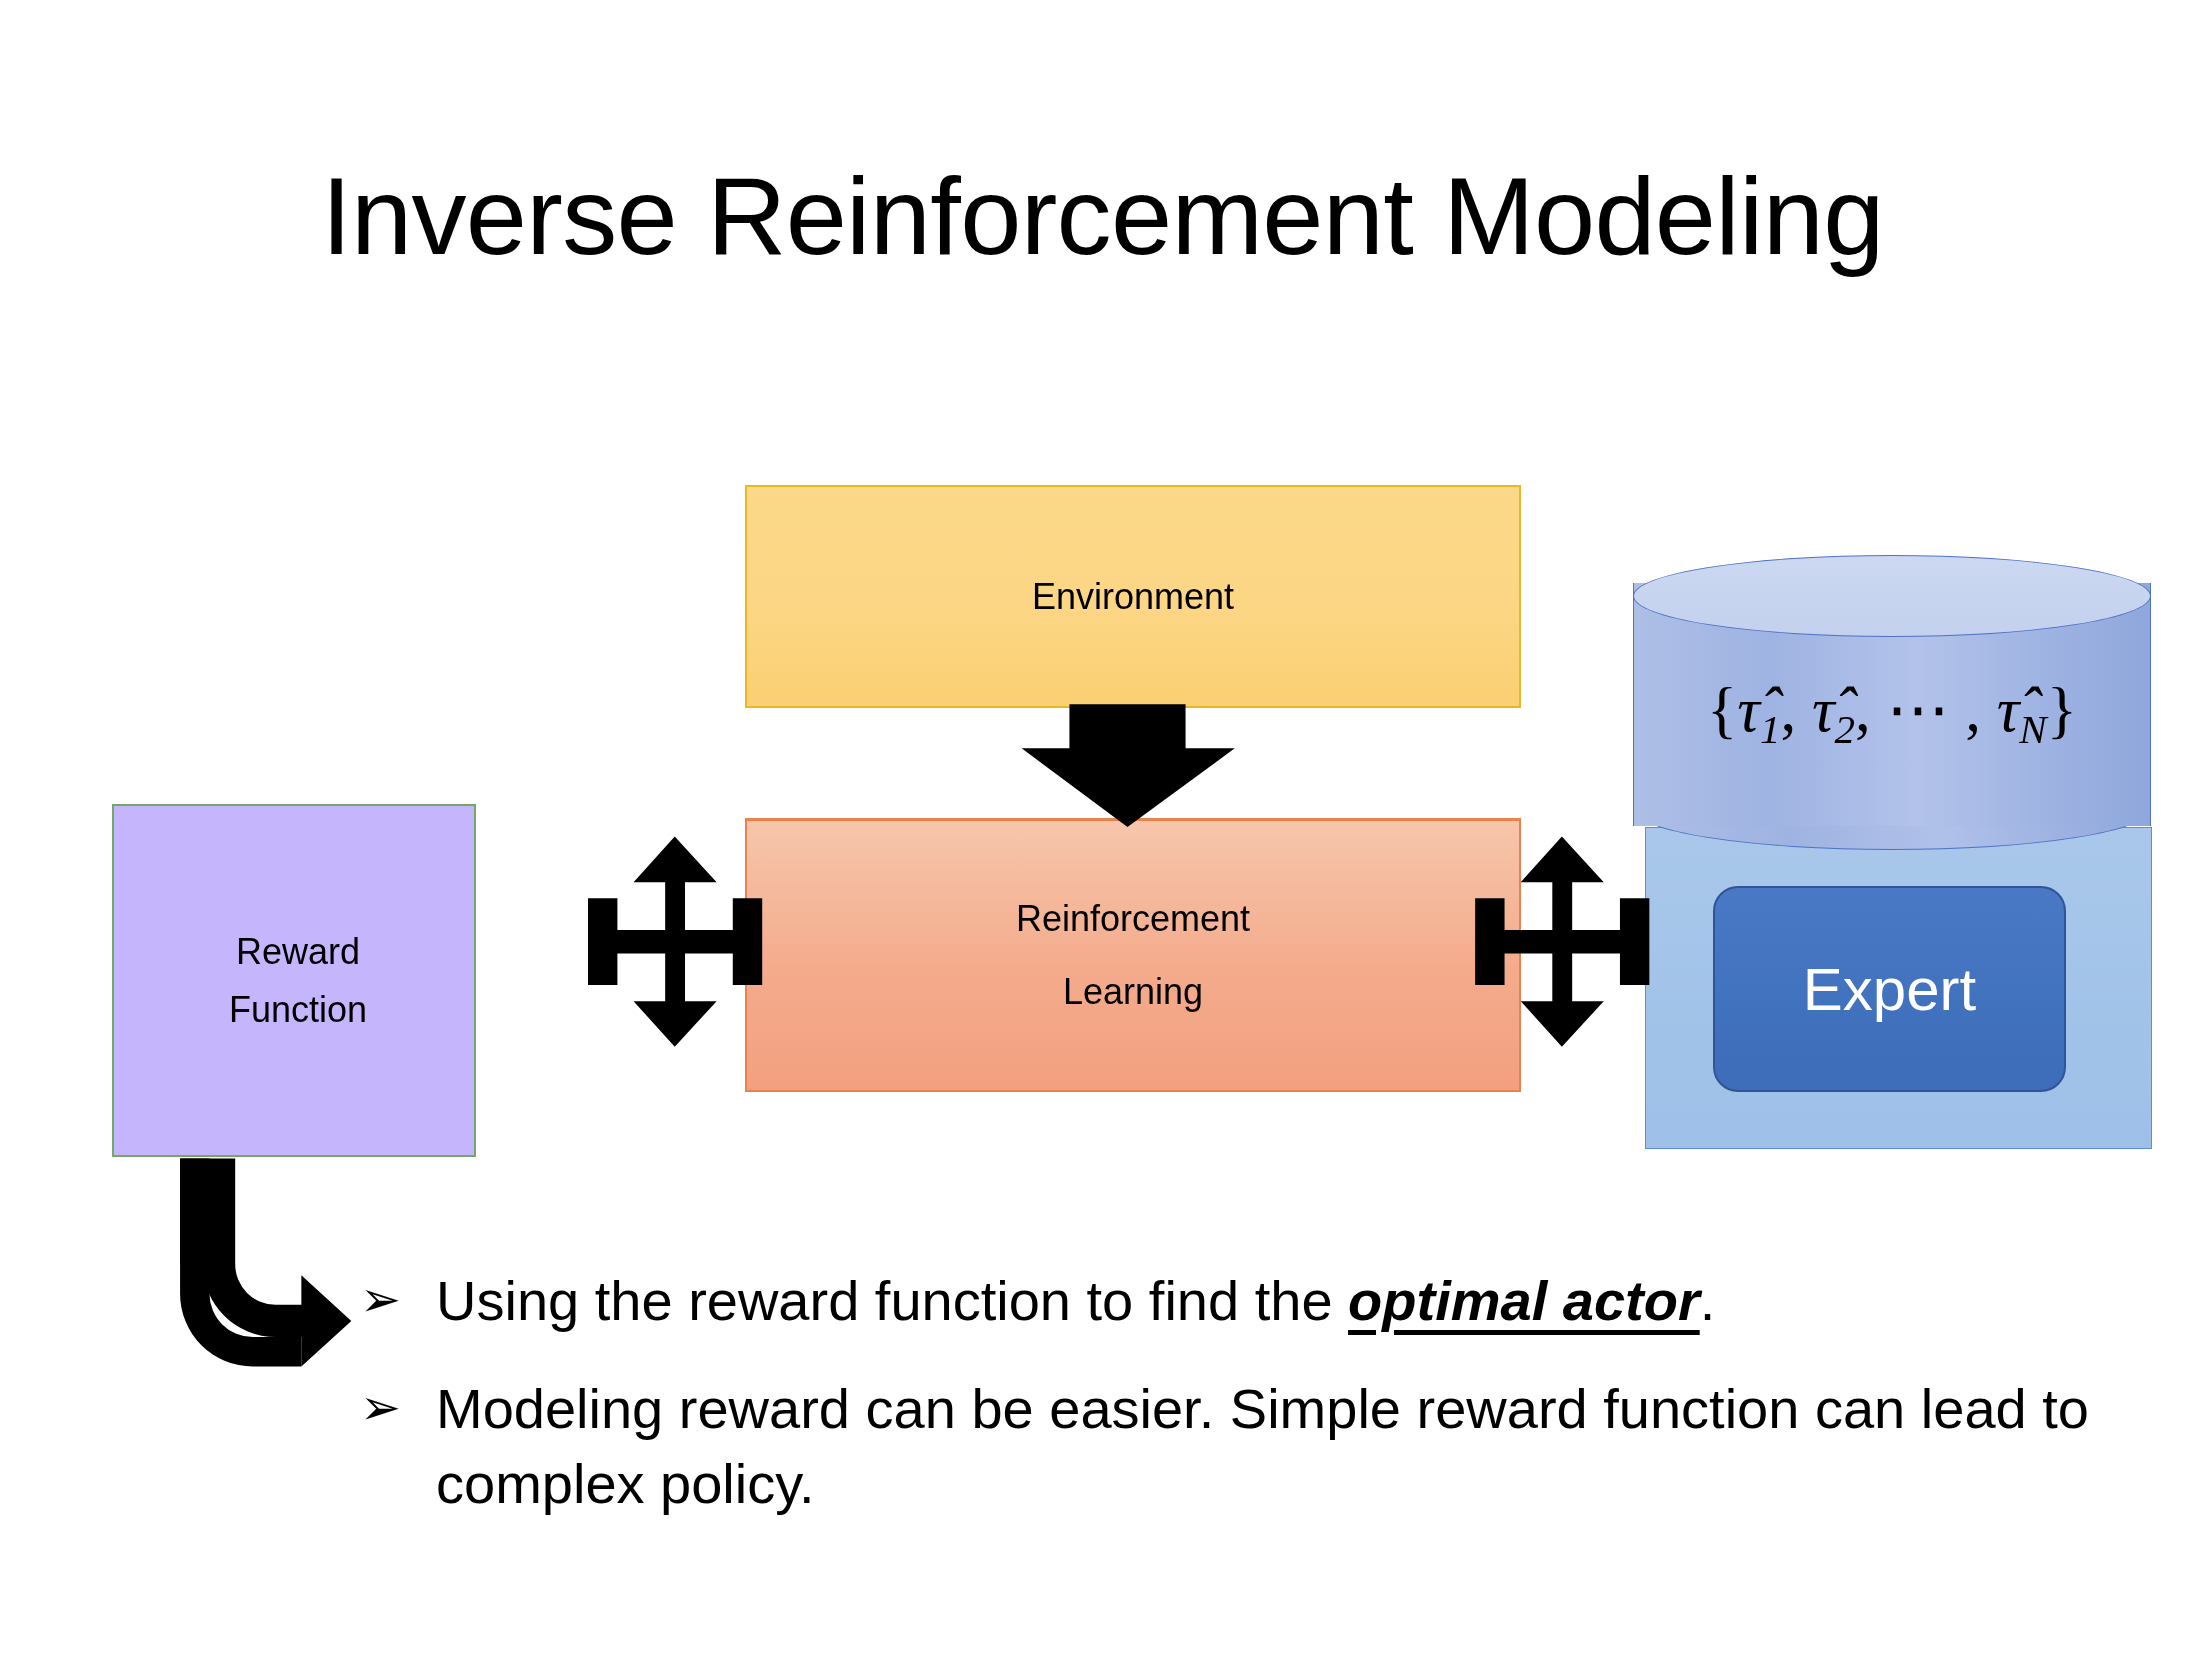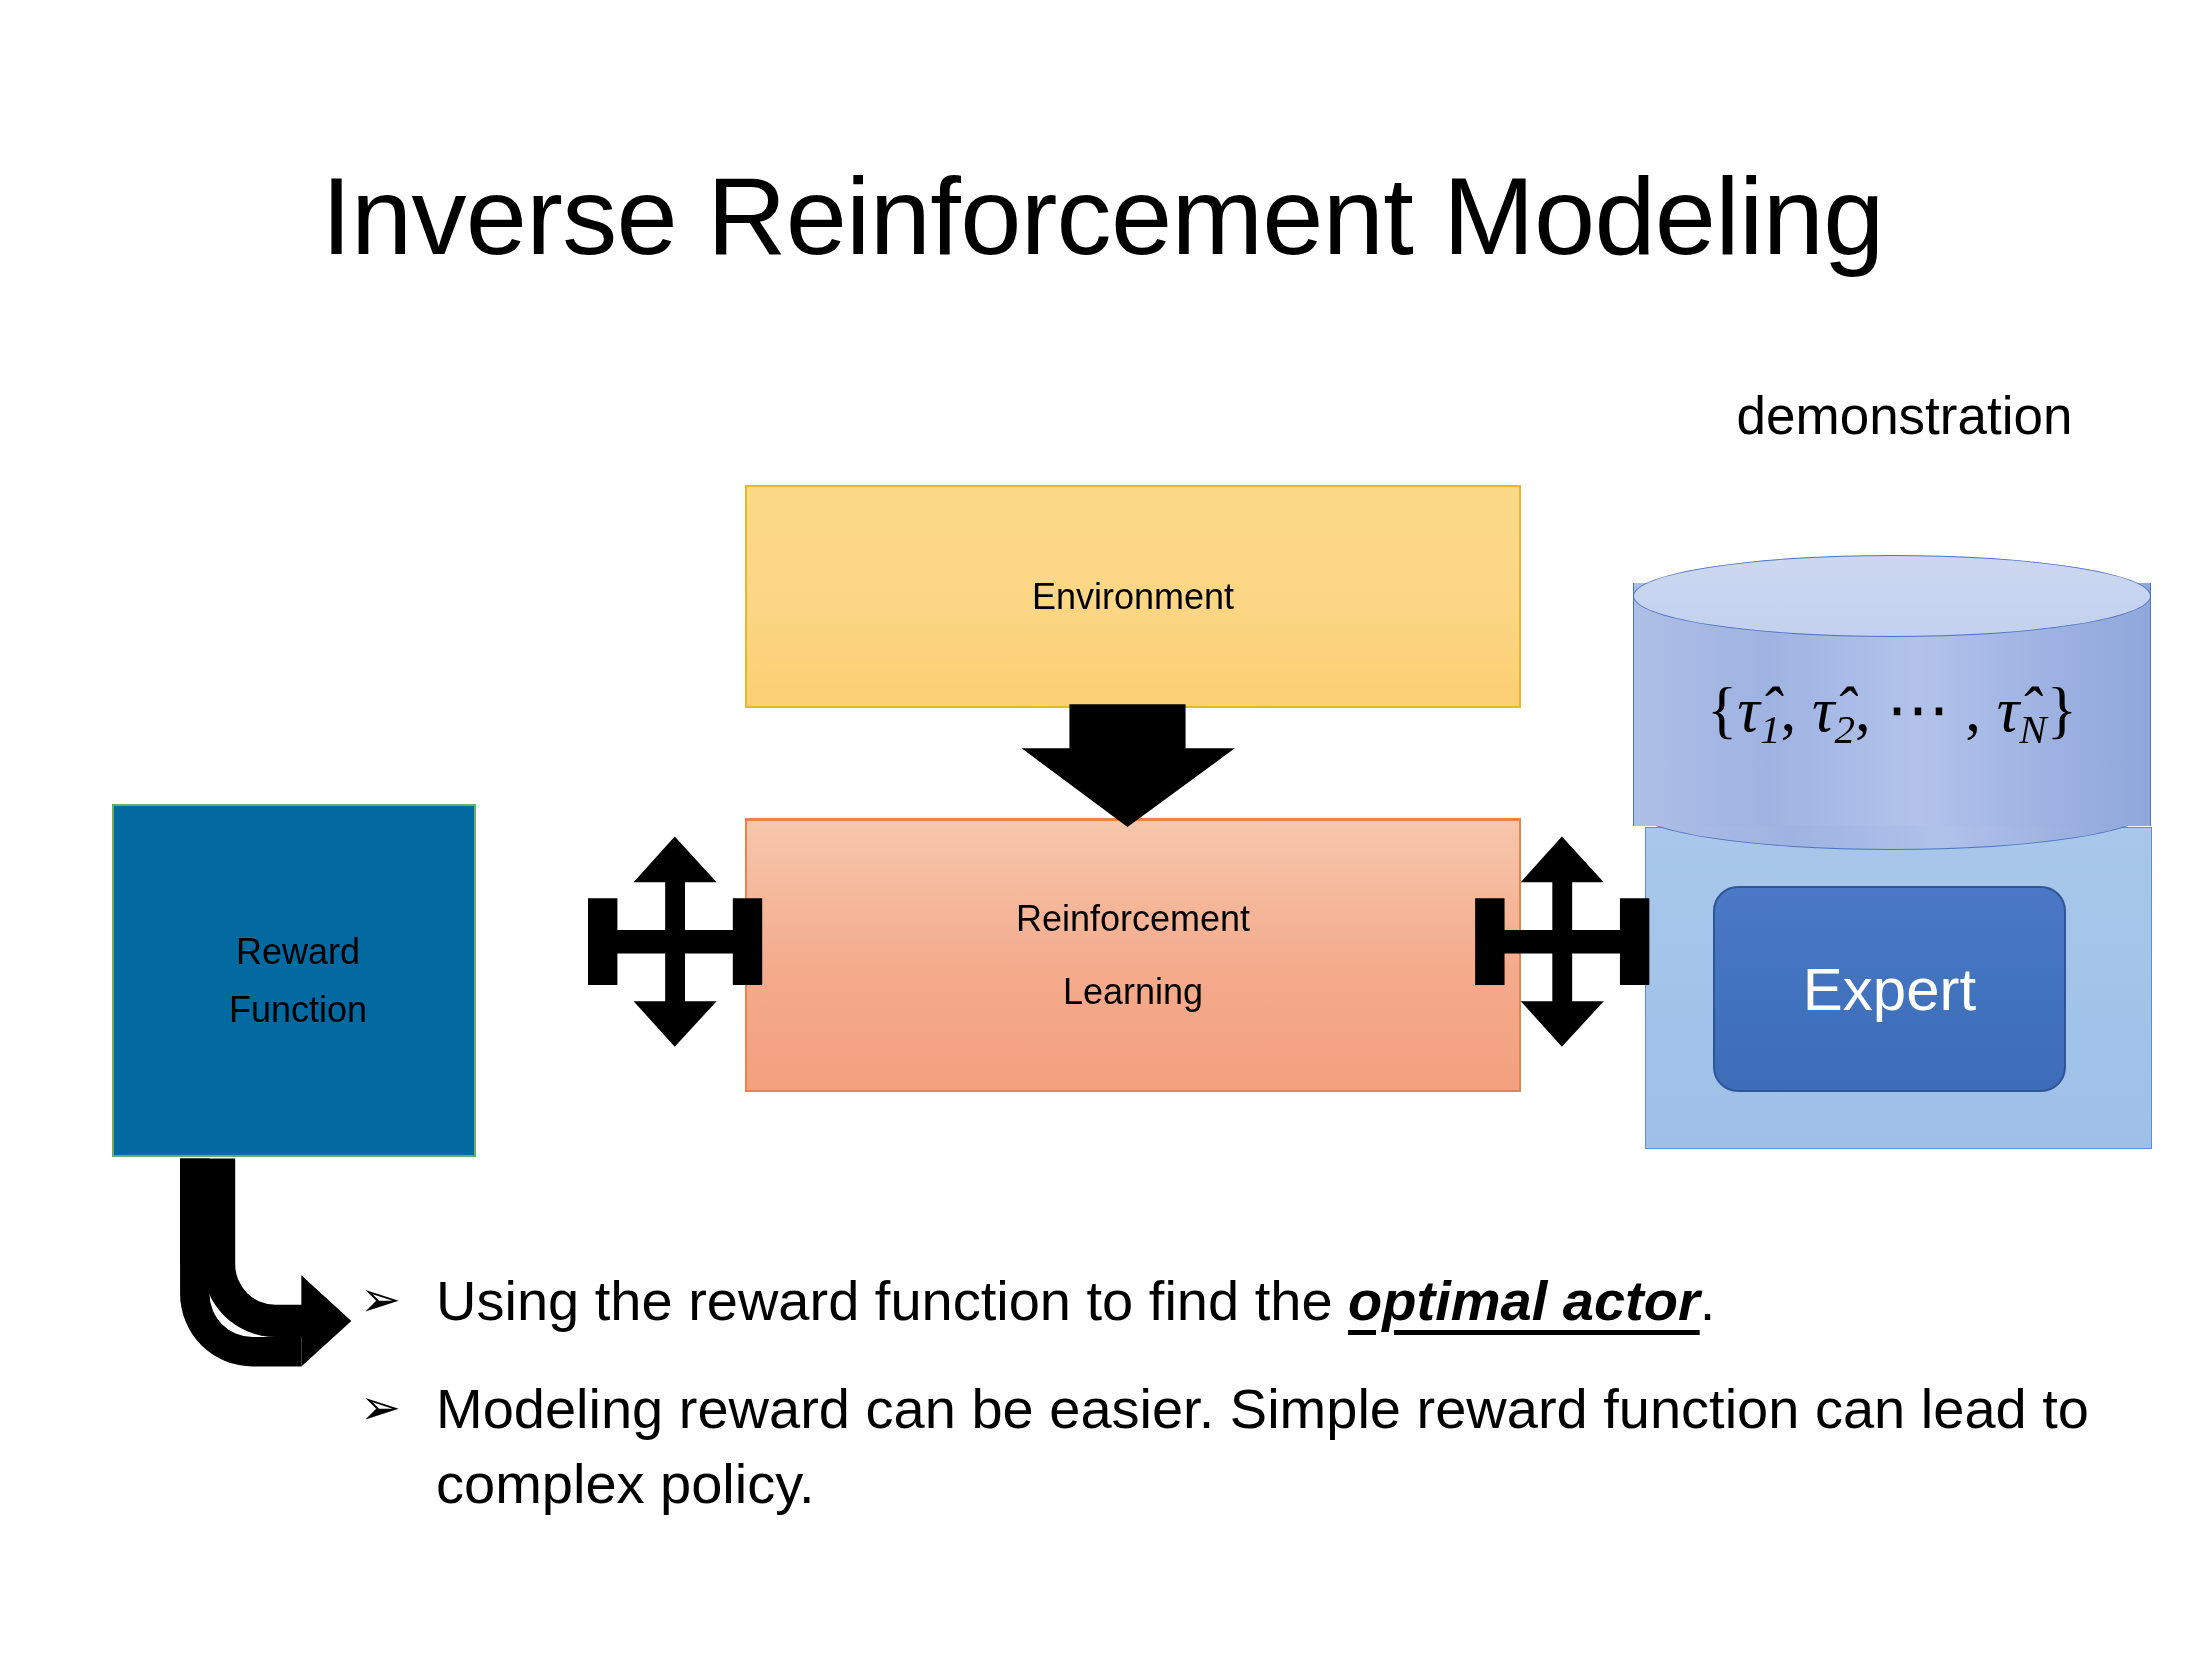--- a/index.html
+++ b/index.html
@@ -64,21 +64,21 @@
   }
   #rl-box .two-line { display: block; }
   #rl-box .two-line span { display: block; }
   #rl-box .two-line span:first-child { margin-bottom: 25px; }
 
   #reward-box {
     left: 112px;
     top: 804px;
     width: 364px;
     height: 353px;
-    background: #0369a1;
+    background: #c4b5fd;
     border: 2.2px solid #76a865;
     padding-left: 8px;
   }
   #reward-box .two-line span { display: block; }
   #reward-box .two-line span:first-child { margin-bottom: 10.3px; }
 
   
   #demo-caption {
     position: absolute;
     left: 1625px;
@@ -239,21 +239,20 @@
 </div>
 
 <div class="node-box" id="reward-box">
   <span class="two-line">
     <span>Reward</span>
     <span>Function</span>
   </span>
 </div>
 
 <div id="demo-caption">
-  <span>demonstration</span>
 </div>
 
 <div id="expert-panel"></div>
 
 <div id="cylinder">
   <div id="cyl-bottom"></div>
   <div id="cyl-body"></div>
   <div id="cyl-top"></div>
   <div id="cyl-label">
     <span class="nosub">{</span><span>τ̂</span><span class="sub">1</span><span class="nosub">, </span><span>τ̂</span><span class="sub">2</span><span class="nosub">, ⋯ , </span><span>τ̂</span><span class="sub">N</span><span class="nosub">}</span>

